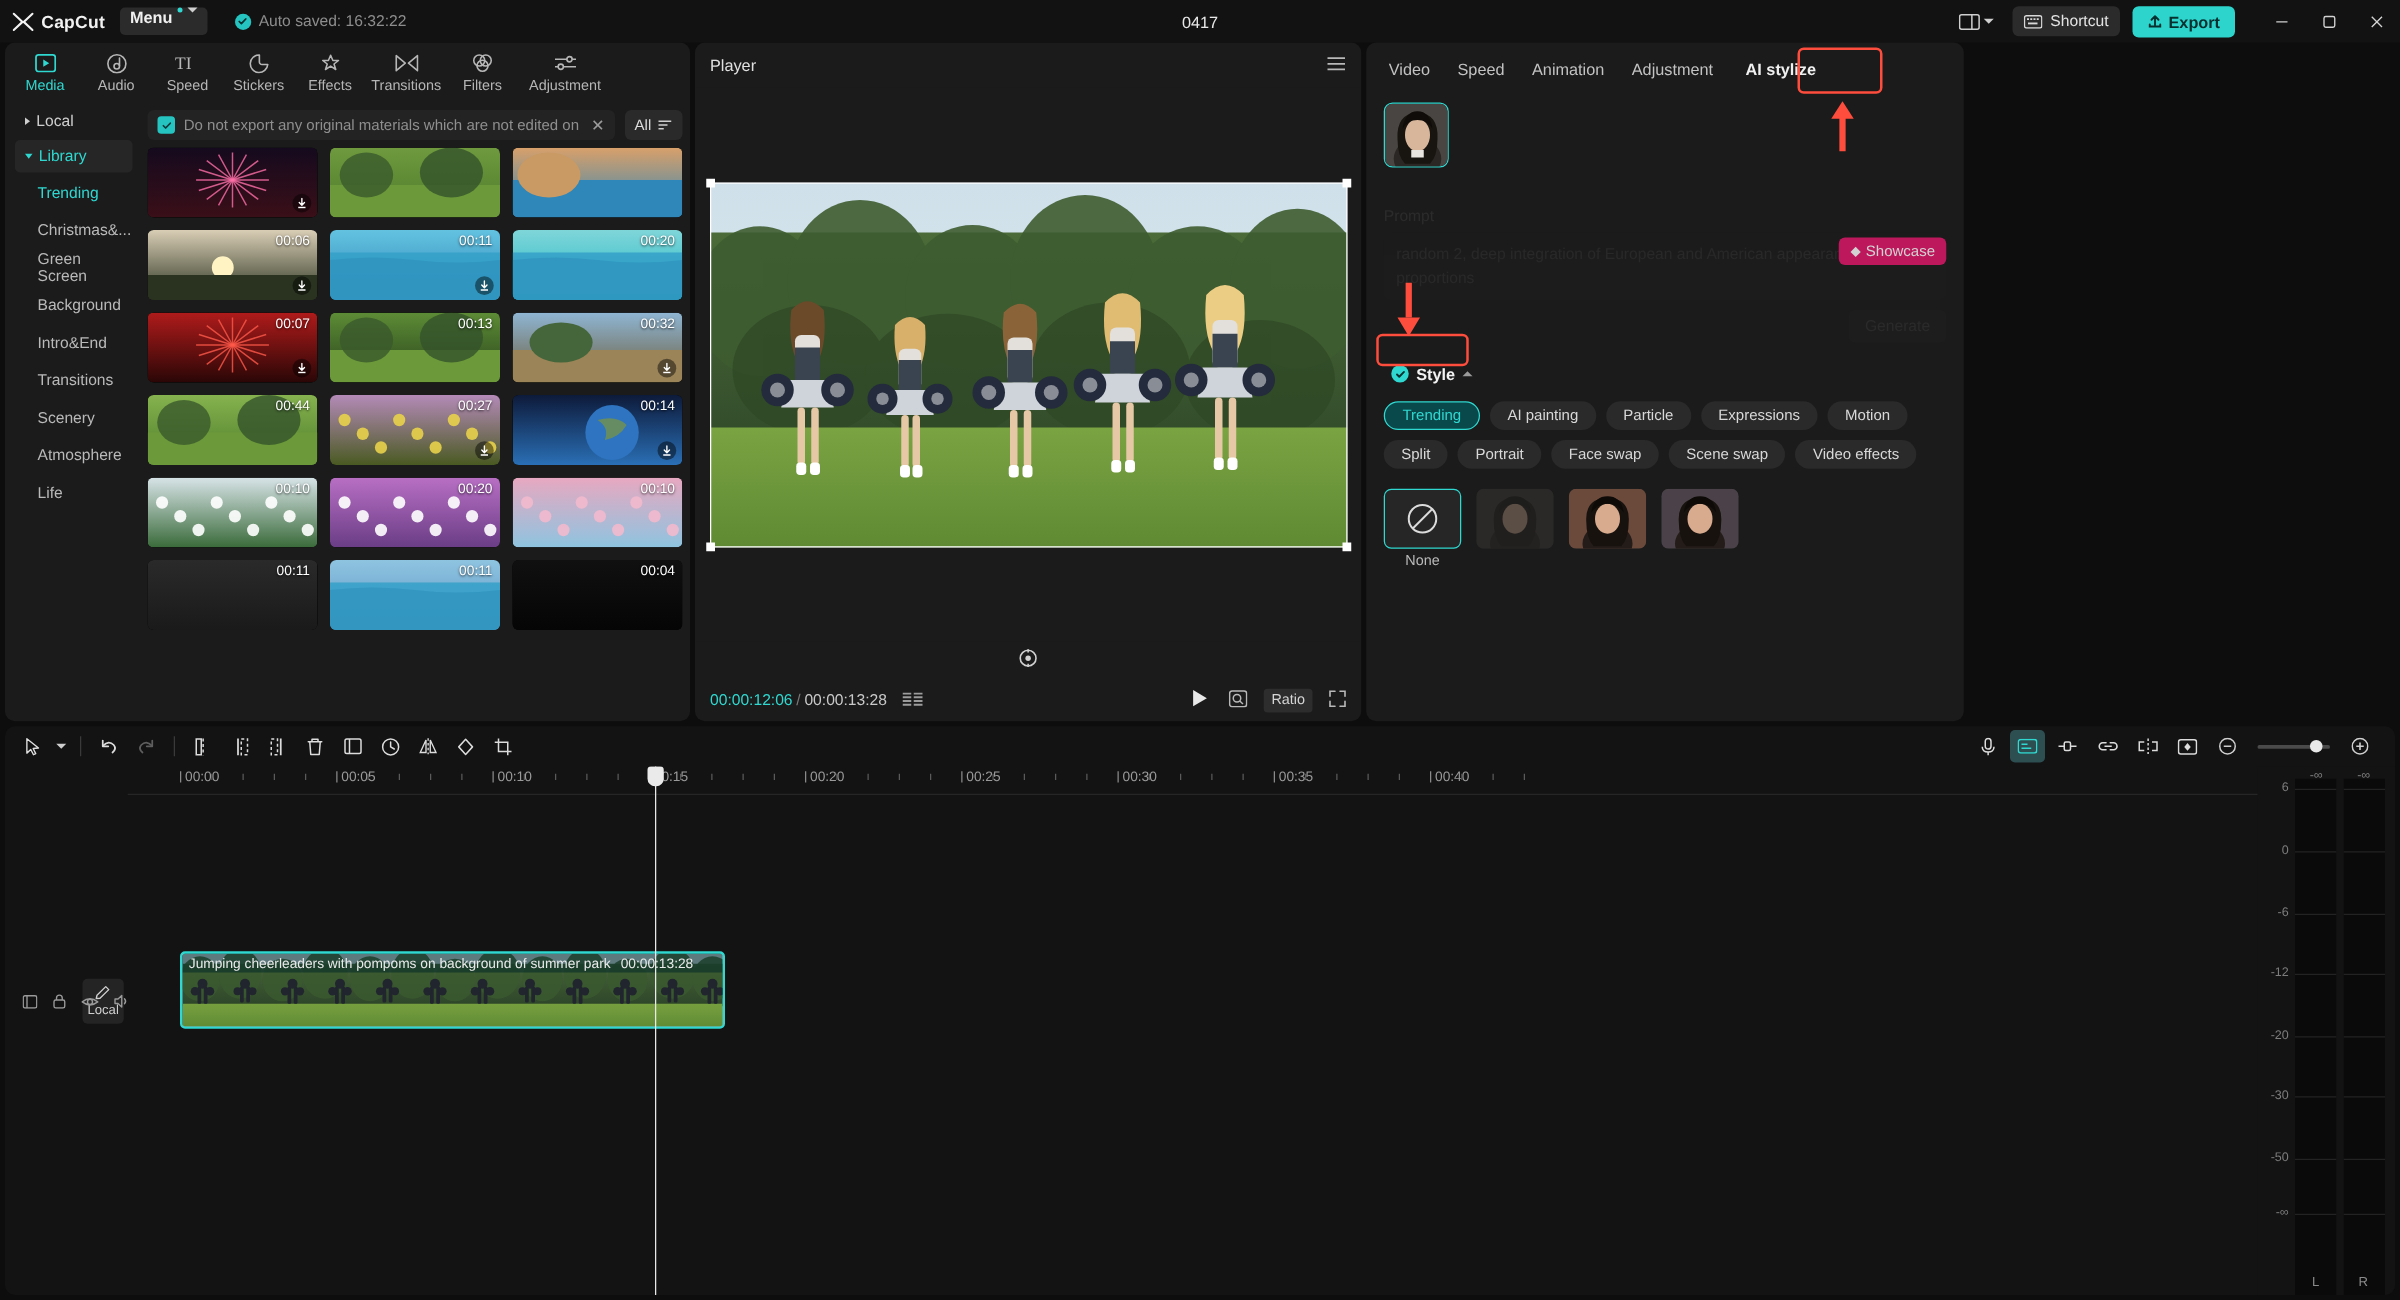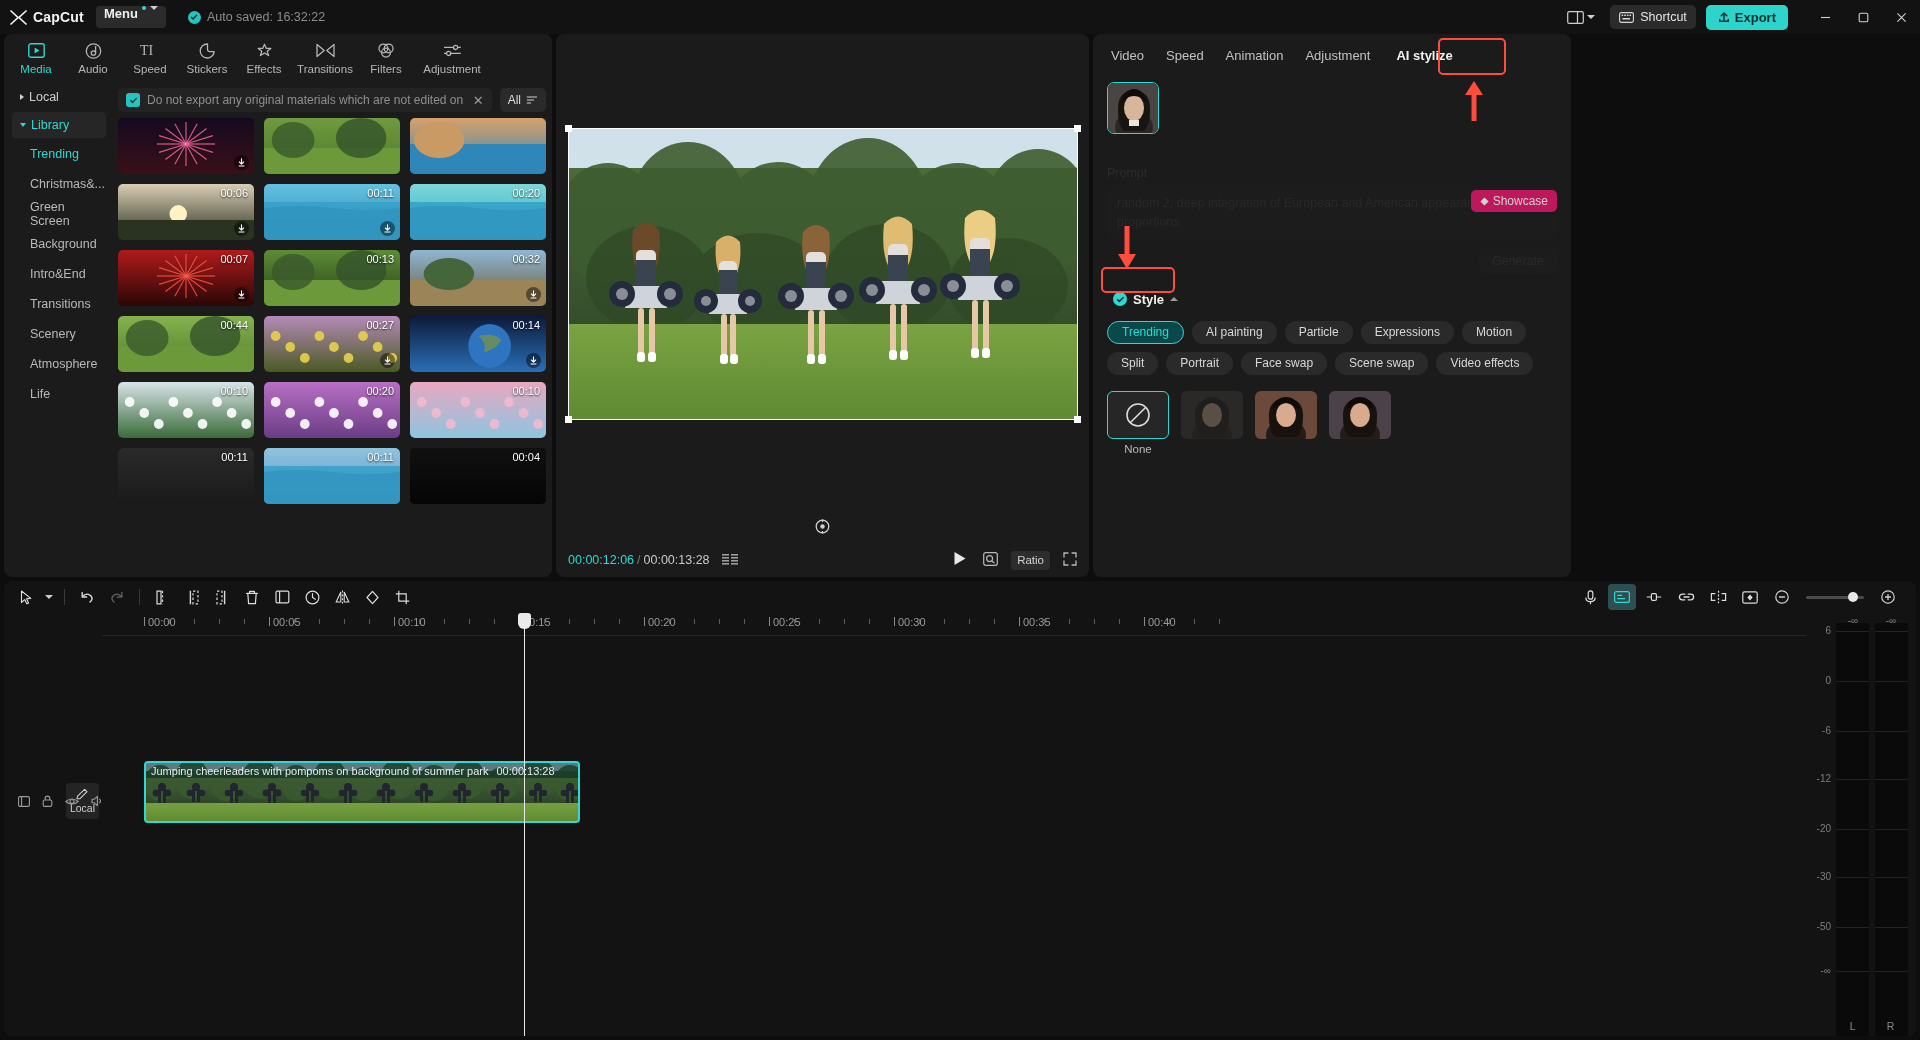--- a/index.html
+++ b/index.html
@@ -183,20 +183,21 @@
       <span class="caret-d"></span>
     </div>
     <div class="autosave">
       <span class="check-badge">
         <svg width="8" height="8" viewBox="0 0 8 8">
             <path d="M1.4 4.2 L3.1 5.9 L6.6 2.2" stroke="#07302f" stroke-width="1.4" fill="none" stroke-linecap="round" stroke-linejoin="round"></path>
           </svg>
       </span>
       <span>Auto saved: 16:32:22</span>
     </div>
+    <div class="proj-title">0417</div>
     <div class="tb-right">
       <div class="layout-btn">
         <svg width="17" height="13" viewBox="0 0 17 13">
             <rect x="0.7" y="0.7" width="15.6" height="11.6" rx="1.6" stroke="#cfcfcf" stroke-width="1.2" fill="none"></rect>
             <line x1="10.5" y1="0.7" x2="10.5" y2="12.3" stroke="#cfcfcf" stroke-width="1.2"></line>
           </svg>
         <span class="caret-d"></span>
       </div>
       <div class="shortcut-btn">
         <svg width="15" height="11" viewBox="0 0 15 11">
@@ -722,20 +723,30 @@
                   </svg>
                   <span class="dur">00:04</span>
                 </div>
               </div>
           </div>
         </div>
       </div>
     </div>
 
     <div class="player">
+      <div class="player-head">
+        <span class="plabel">Player</span>
+        <span class="burger">
+          <svg width="16" height="12" viewBox="0 0 16 12">
+              <line x1="1" y1="1.5" x2="15" y2="1.5" stroke="#b8b8b8" stroke-width="1.4"></line>
+              <line x1="1" y1="6" x2="15" y2="6" stroke="#b8b8b8" stroke-width="1.4"></line>
+              <line x1="1" y1="10.5" x2="15" y2="10.5" stroke="#b8b8b8" stroke-width="1.4"></line>
+            </svg>
+        </span>
+      </div>
       <div class="stage">
         <div class="vidbox">
           <svg width="510" height="292" viewBox="0 0 510 292" style="position:absolute;inset:0;">
             <defs>
               <linearGradient id="sky" x1="0" y1="0" x2="0" y2="1">
                 <stop offset="0" stop-color="#cfe0ea"></stop>
                   <stop offset="1" stop-color="#e4eef2"></stop>
               </linearGradient>
               <linearGradient id="grass" x1="0" y1="0" x2="0" y2="1">
                 <stop offset="0" stop-color="#7aa342"></stop>

